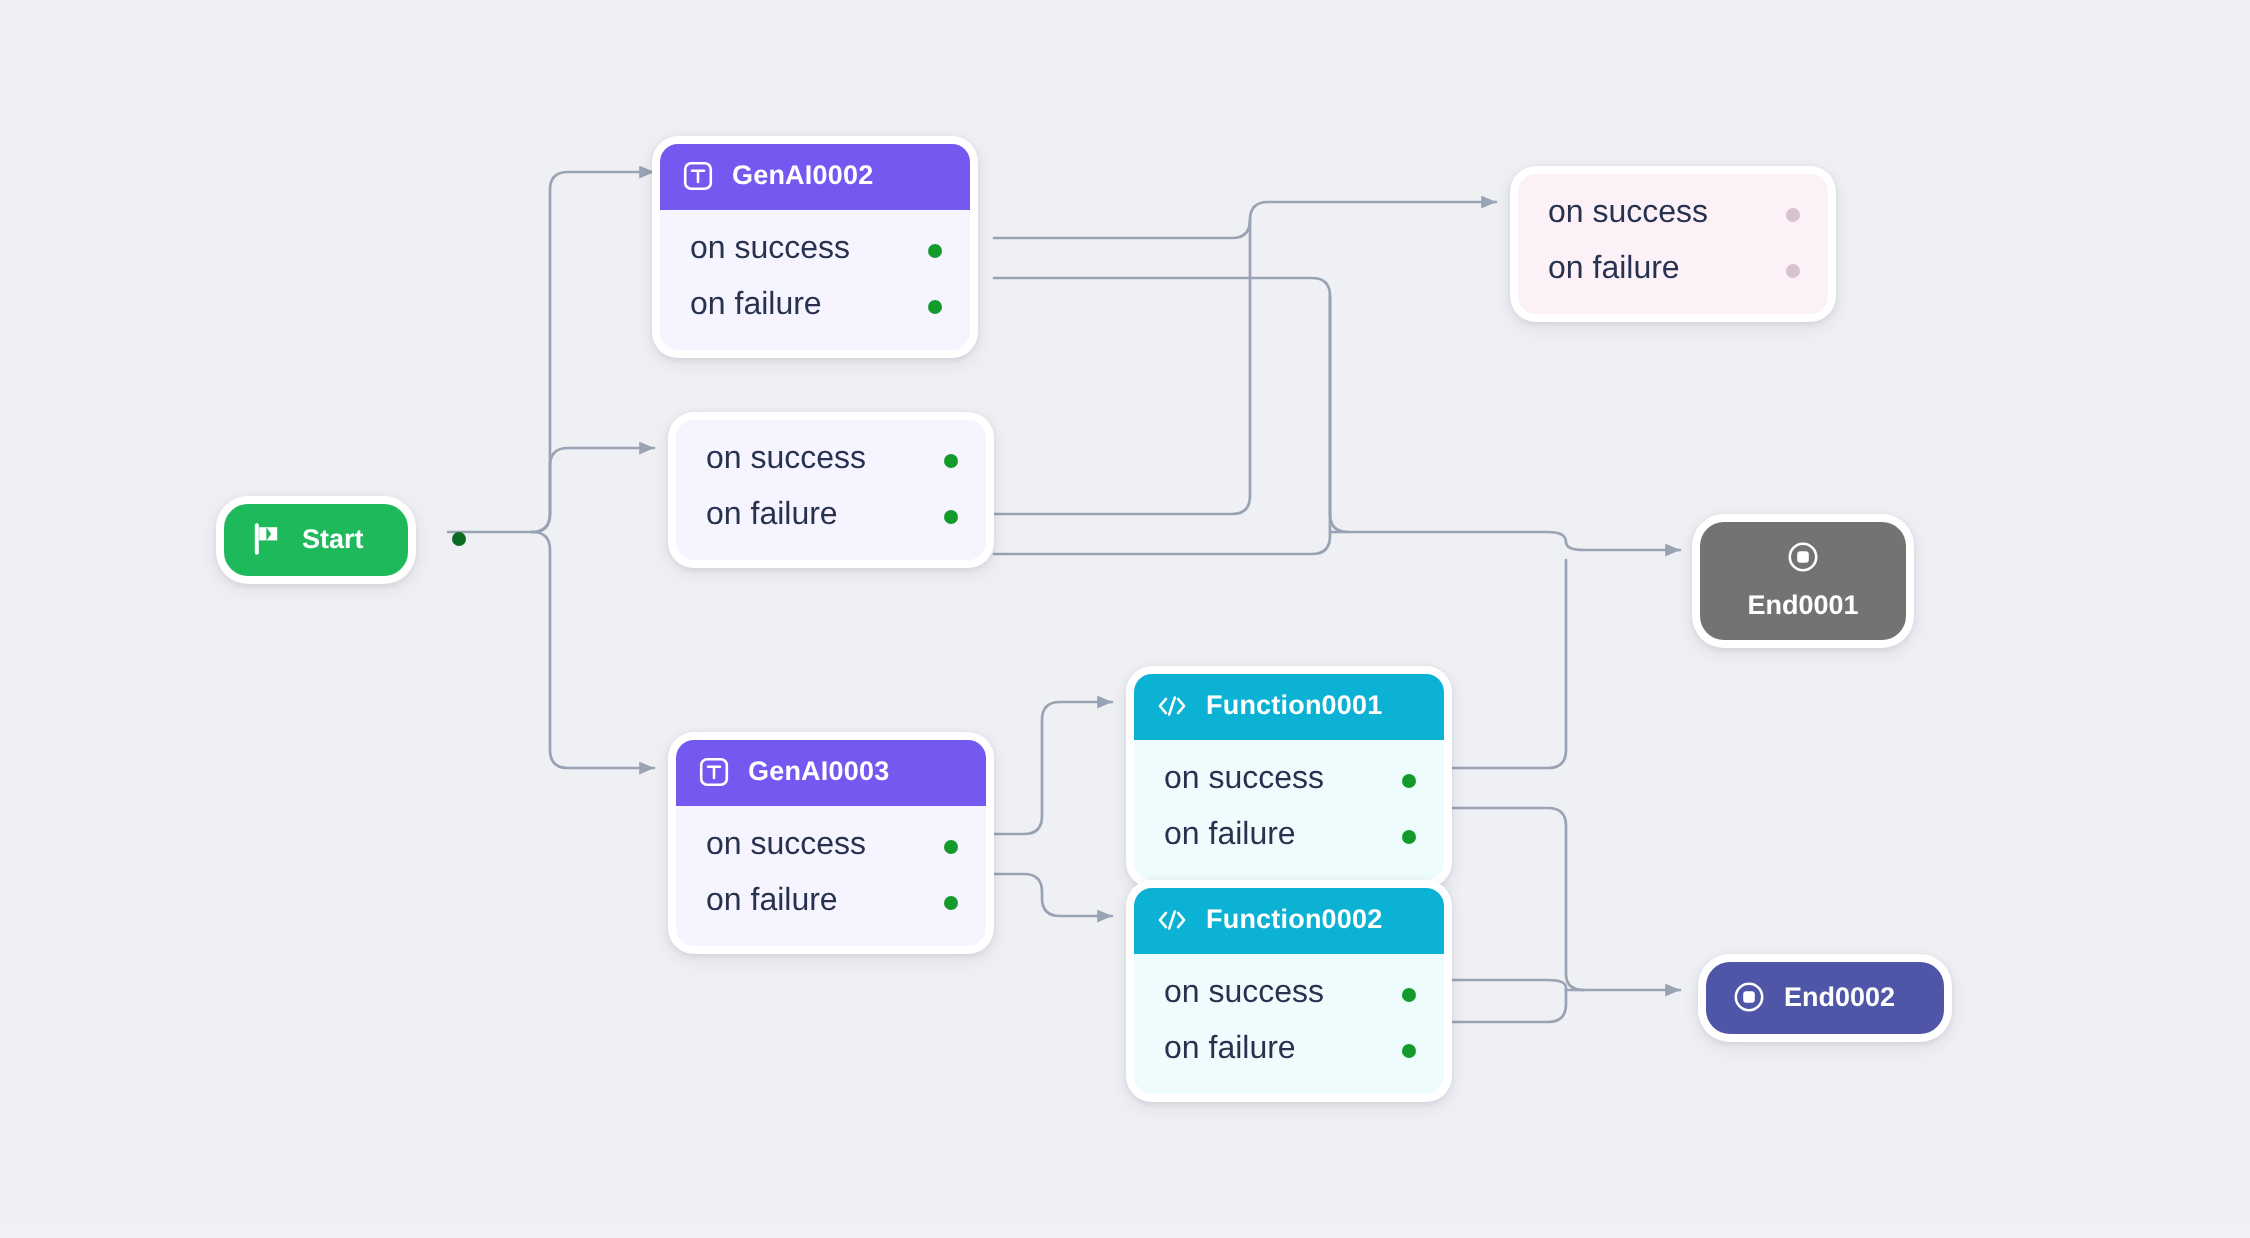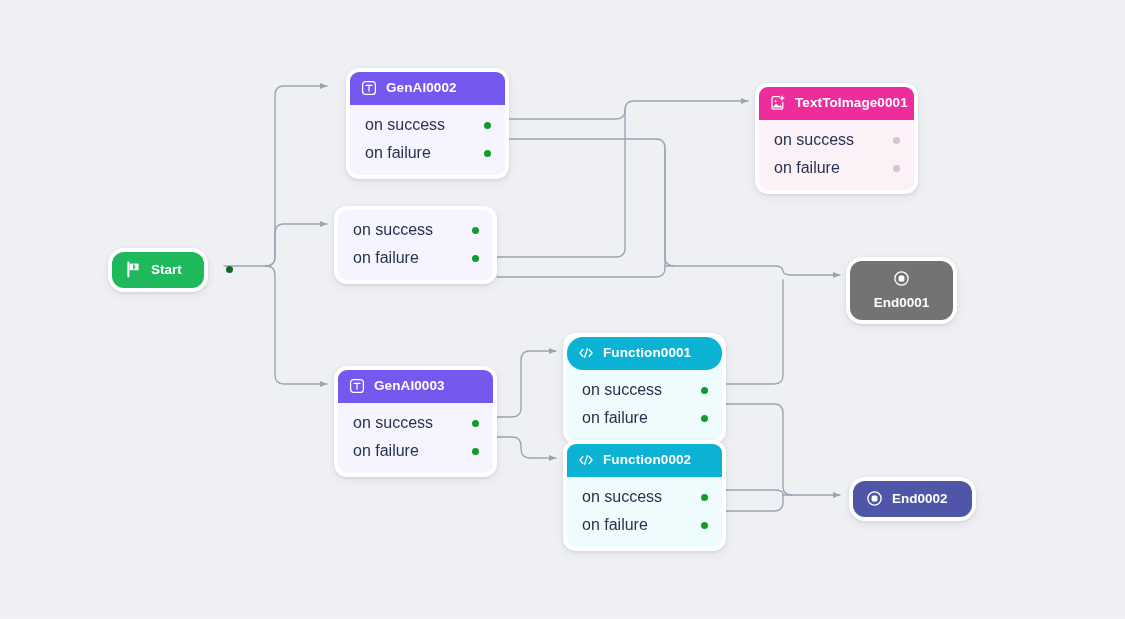--- a/index.html
+++ b/index.html
@@ -181,21 +181,21 @@
           <path d="M4.6 2.6 L13.6 2.6 L13.6 9.2 L4.6 9.2 Z" fill="#ffffff"></path>
           <path d="M8.2 2.6 L10.6 6.0 L8.2 9.2 Z" fill="#1eb95b"></path>
         </svg>
       </span>
       <span class="pill-label">Start</span>
       <span class="pill-spacer"></span>
       <span class="pill-dot"></span>
     </div>
   </div>
 
-  <div class="node" style="left:346px; top:68px; width:163px;">
+  <div class="node" style="left:326px; top:68px; width:163px;">
     <div class="node-inner" style="background:#f6f4fe;">
       <div class="node-header" style="background:#7458f0;">
         <span class="hdr-icon">
           <svg viewBox="0 0 16 16" width="16" height="16" aria-hidden="true">
             <rect x="1.6" y="1.6" width="12.8" height="12.8" rx="3" ry="3" fill="none" stroke="#ffffff" stroke-width="1.3"></rect>
             <path d="M5 5.4 L11 5.4 M8 5.4 L8 11" stroke="#ffffff" stroke-width="1.3" stroke-linecap="round" fill="none"></path>
           </svg>
         </span>
         <span>GenAI0002</span>
       </div>
@@ -246,47 +246,36 @@
         <div class="port-row">
           <span>on failure</span>
           <span class="port-dot dot-green"></span>
         </div>
       </div>
     </div>
   </div>
 
   <div class="node" style="left:755px; top:83px; width:163px;">
     <div class="node-inner" style="background:#fdf1f8;">
-      <div class="node-header" style="background:#ec2d9b;">
-        <span class="hdr-icon">
-          <svg viewBox="0 0 16 16" width="16" height="16" aria-hidden="true">
-            <path d="M2 3.2 A1.6 1.6 0 0 1 3.6 1.6 L9.4 1.6 M2 3.2 L2 12.4 A1.6 1.6 0 0 0 3.6 14 L11.2 14 A1.6 1.6 0 0 0 12.8 12.4 L12.8 7.6" fill="none" stroke="#ffffff" stroke-width="1.25" stroke-linecap="round"></path>
-            <circle cx="5.6" cy="6.2" r="1.05" fill="#ffffff"></circle>
-            <path d="M2.6 12.4 L6.2 8.6 L9.0 11.2 L10.4 10.0 L12.5 12.4 Z" fill="#ffffff"></path>
-            <path d="M12.0 1.2 L12.0 5.0 M10.1 3.1 L13.9 3.1" stroke="#ffffff" stroke-width="1.25" stroke-linecap="round" fill="none"></path>
-          </svg>
-        </span>
-        <span>TextToImage0001</span>
-      </div>
       <div class="node-body">
         <div class="port-row">
           <span>on success</span>
           <span class="port-dot dot-muted"></span>
         </div>
         <div class="port-row">
           <span>on failure</span>
           <span class="port-dot dot-muted"></span>
         </div>
       </div>
     </div>
   </div>
 
   <div class="node" style="left:563px; top:333px; width:163px;">
     <div class="node-inner" style="background:#effcfd;">
-      <div class="node-header" style="background:#0bb2d4;border-radius:16px;">
+      <div class="node-header" style="background:#0bb2d4;">
         <span class="hdr-icon">
           <svg viewBox="0 0 18 16" width="18" height="16" aria-hidden="true">
             <path d="M5.6 4.0 L2.2 8.0 L5.6 12.0" fill="none" stroke="#ffffff" stroke-width="1.45" stroke-linecap="round" stroke-linejoin="round"></path>
             <path d="M12.4 4.0 L15.8 8.0 L12.4 12.0" fill="none" stroke="#ffffff" stroke-width="1.45" stroke-linecap="round" stroke-linejoin="round"></path>
             <path d="M10.6 3.2 L7.4 12.8" fill="none" stroke="#ffffff" stroke-width="1.45" stroke-linecap="round"></path>
           </svg>
         </span>
         <span>Function0001</span>
       </div>
       <div class="node-body">

